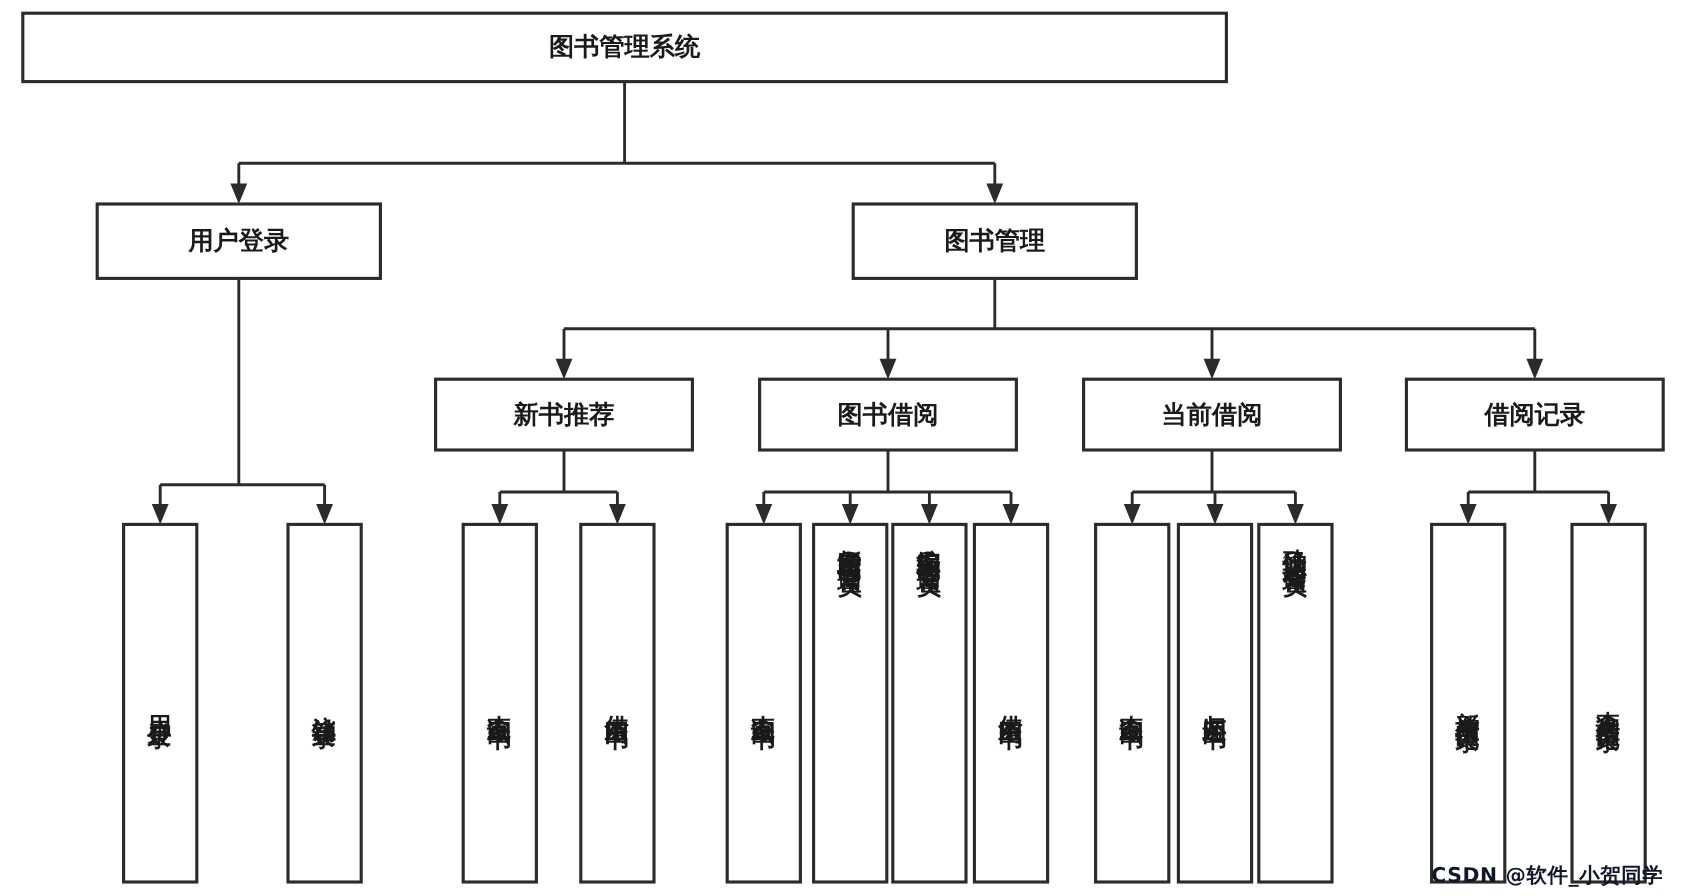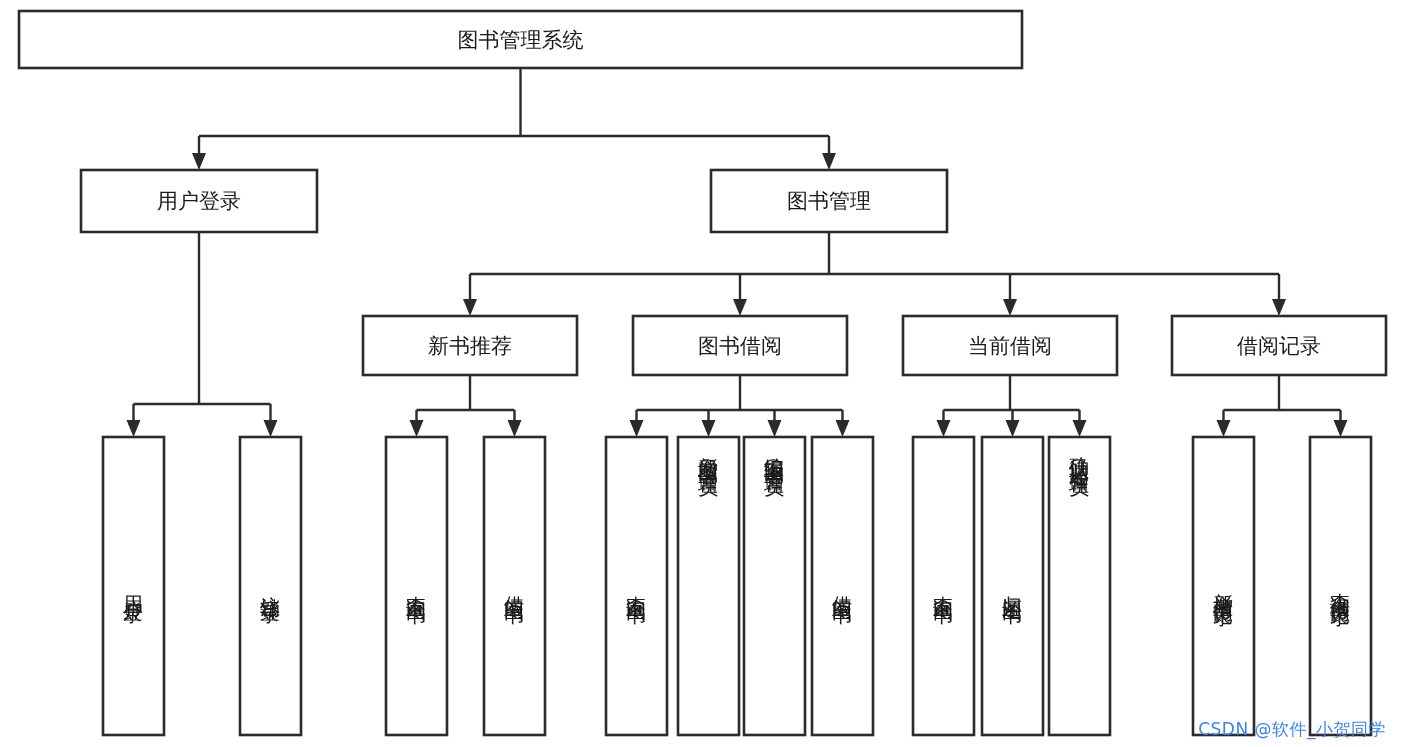--- a/index.html
+++ b/index.html
@@ -12,20 +12,21 @@
     width: 1405px;
     height: 747px;
     font-family: "DejaVu Sans", "Liberation Sans", sans-serif;
     overflow: hidden;
   }
   #diagram-root {
     position: relative;
     width: 1400px;
     height: 747px;
     background: #ffffff;
+    font-weight: bold;
   }
   svg#diagram-svg {
     position: absolute;
     left: 0;
     top: 0;
     width: 1405px;
     height: 747px;
     display: block;
   }
   .node-box {
@@ -71,21 +72,21 @@
     letter-spacing: 3px;
     line-height: 1;
     text-align: center;
   }
   #watermark {
     position: absolute;
     right: 14px;
     bottom: 6px;
     font-family: "DejaVu Sans", "Liberation Sans", sans-serif;
     font-size: 17px;
-    color: #3b82f6;
+    color: #0f172a;
     letter-spacing: 0.5px;
     white-space: nowrap;
     user-select: none;
   }
 </style>
 </head>
 <body>
 
 <div id="diagram-root">
 

